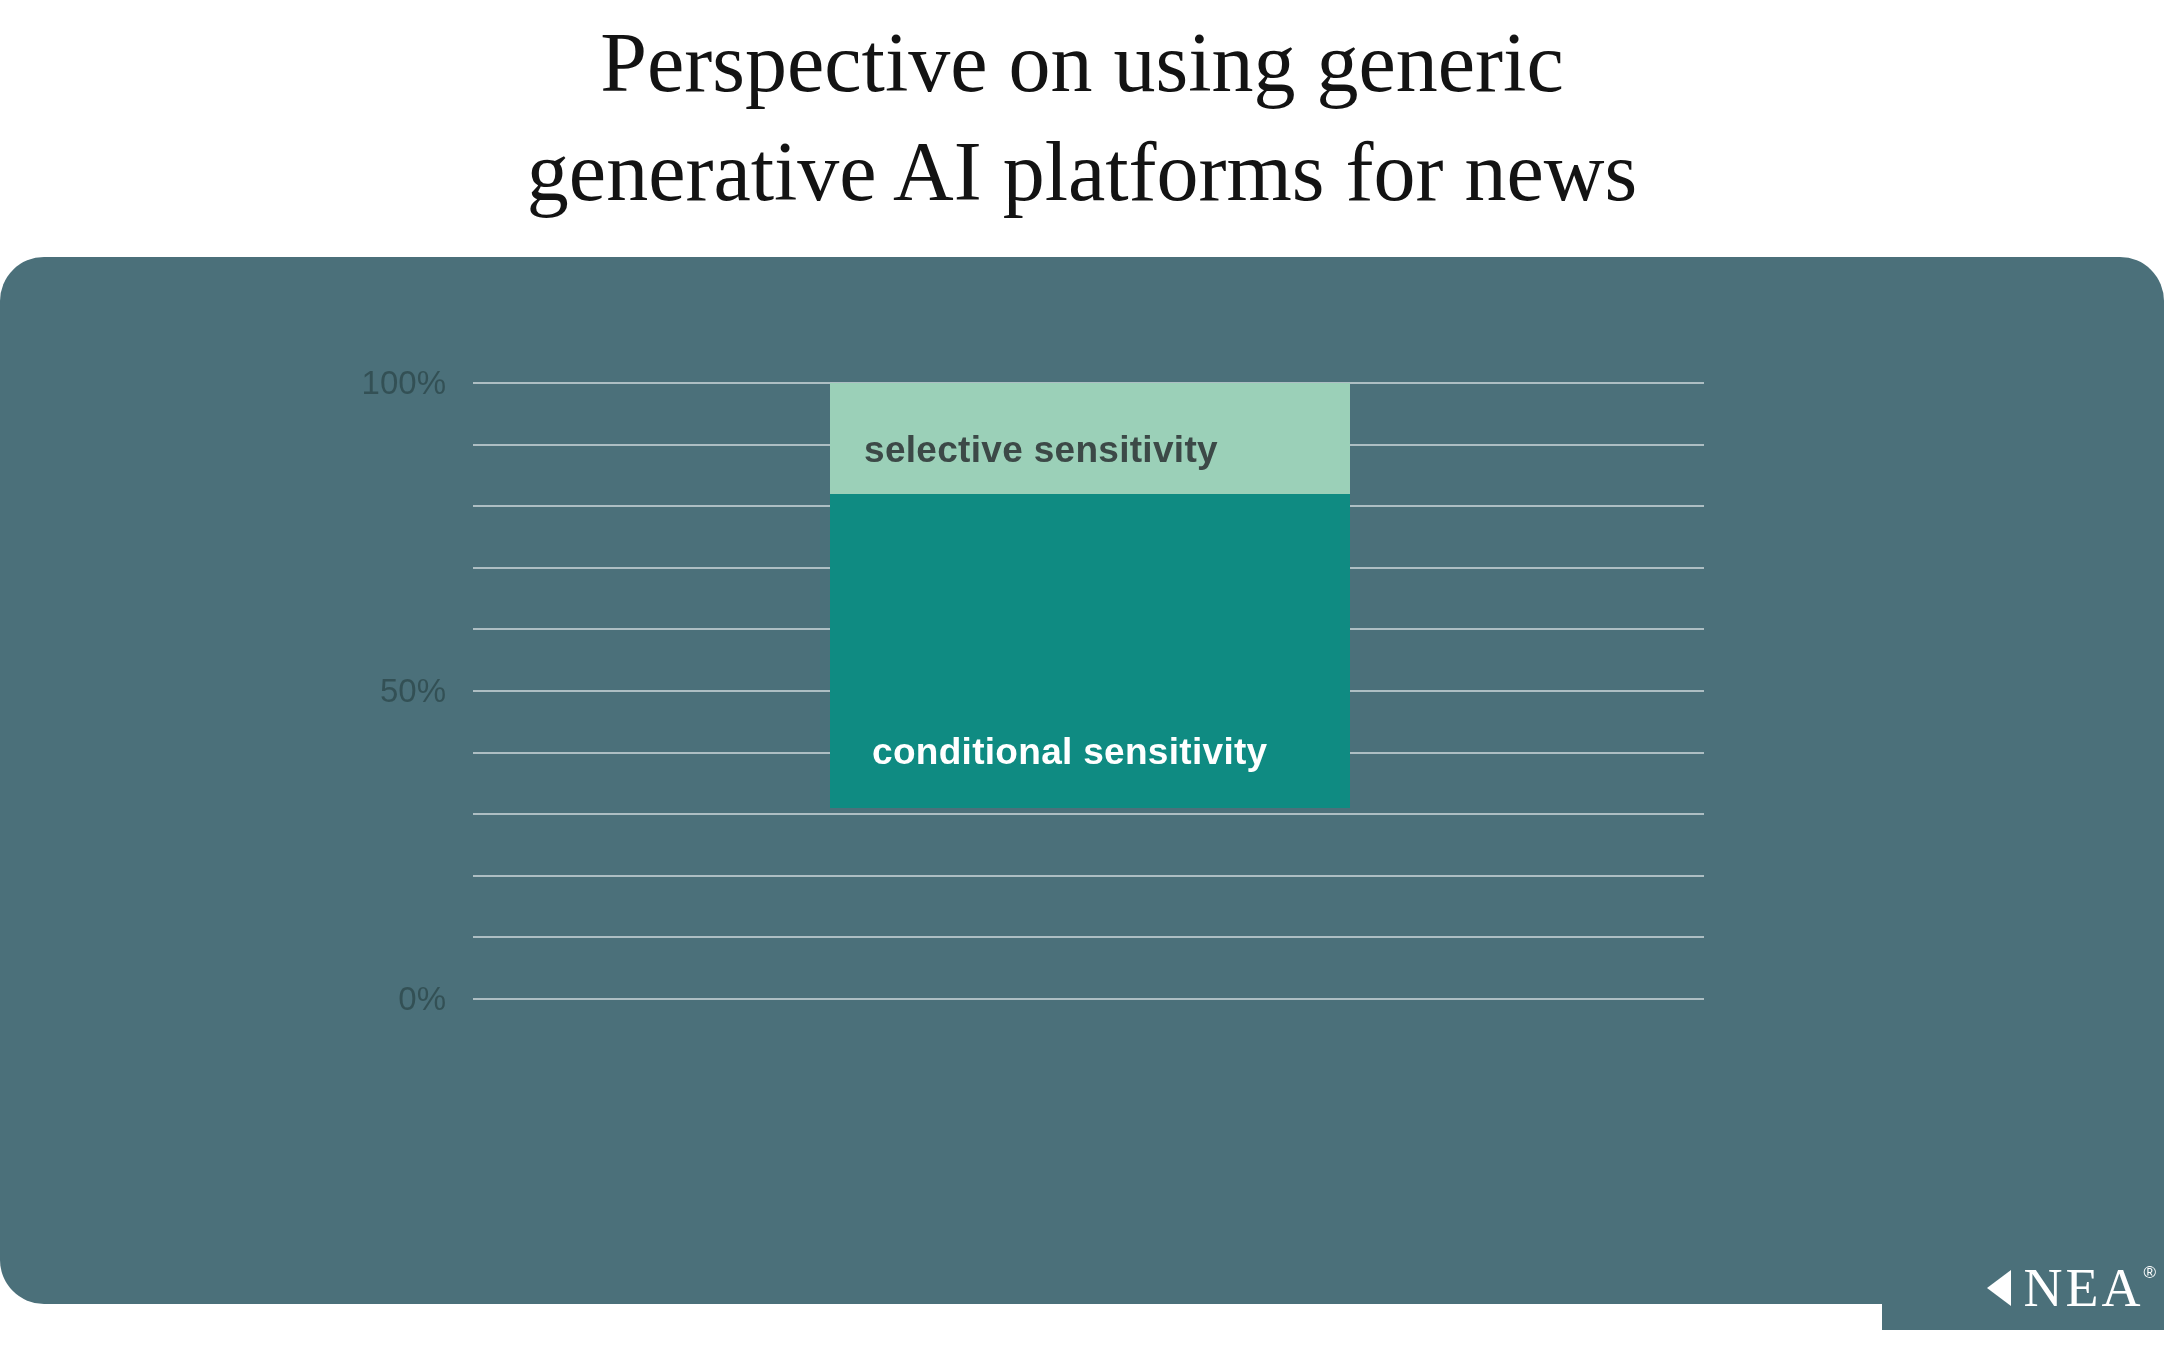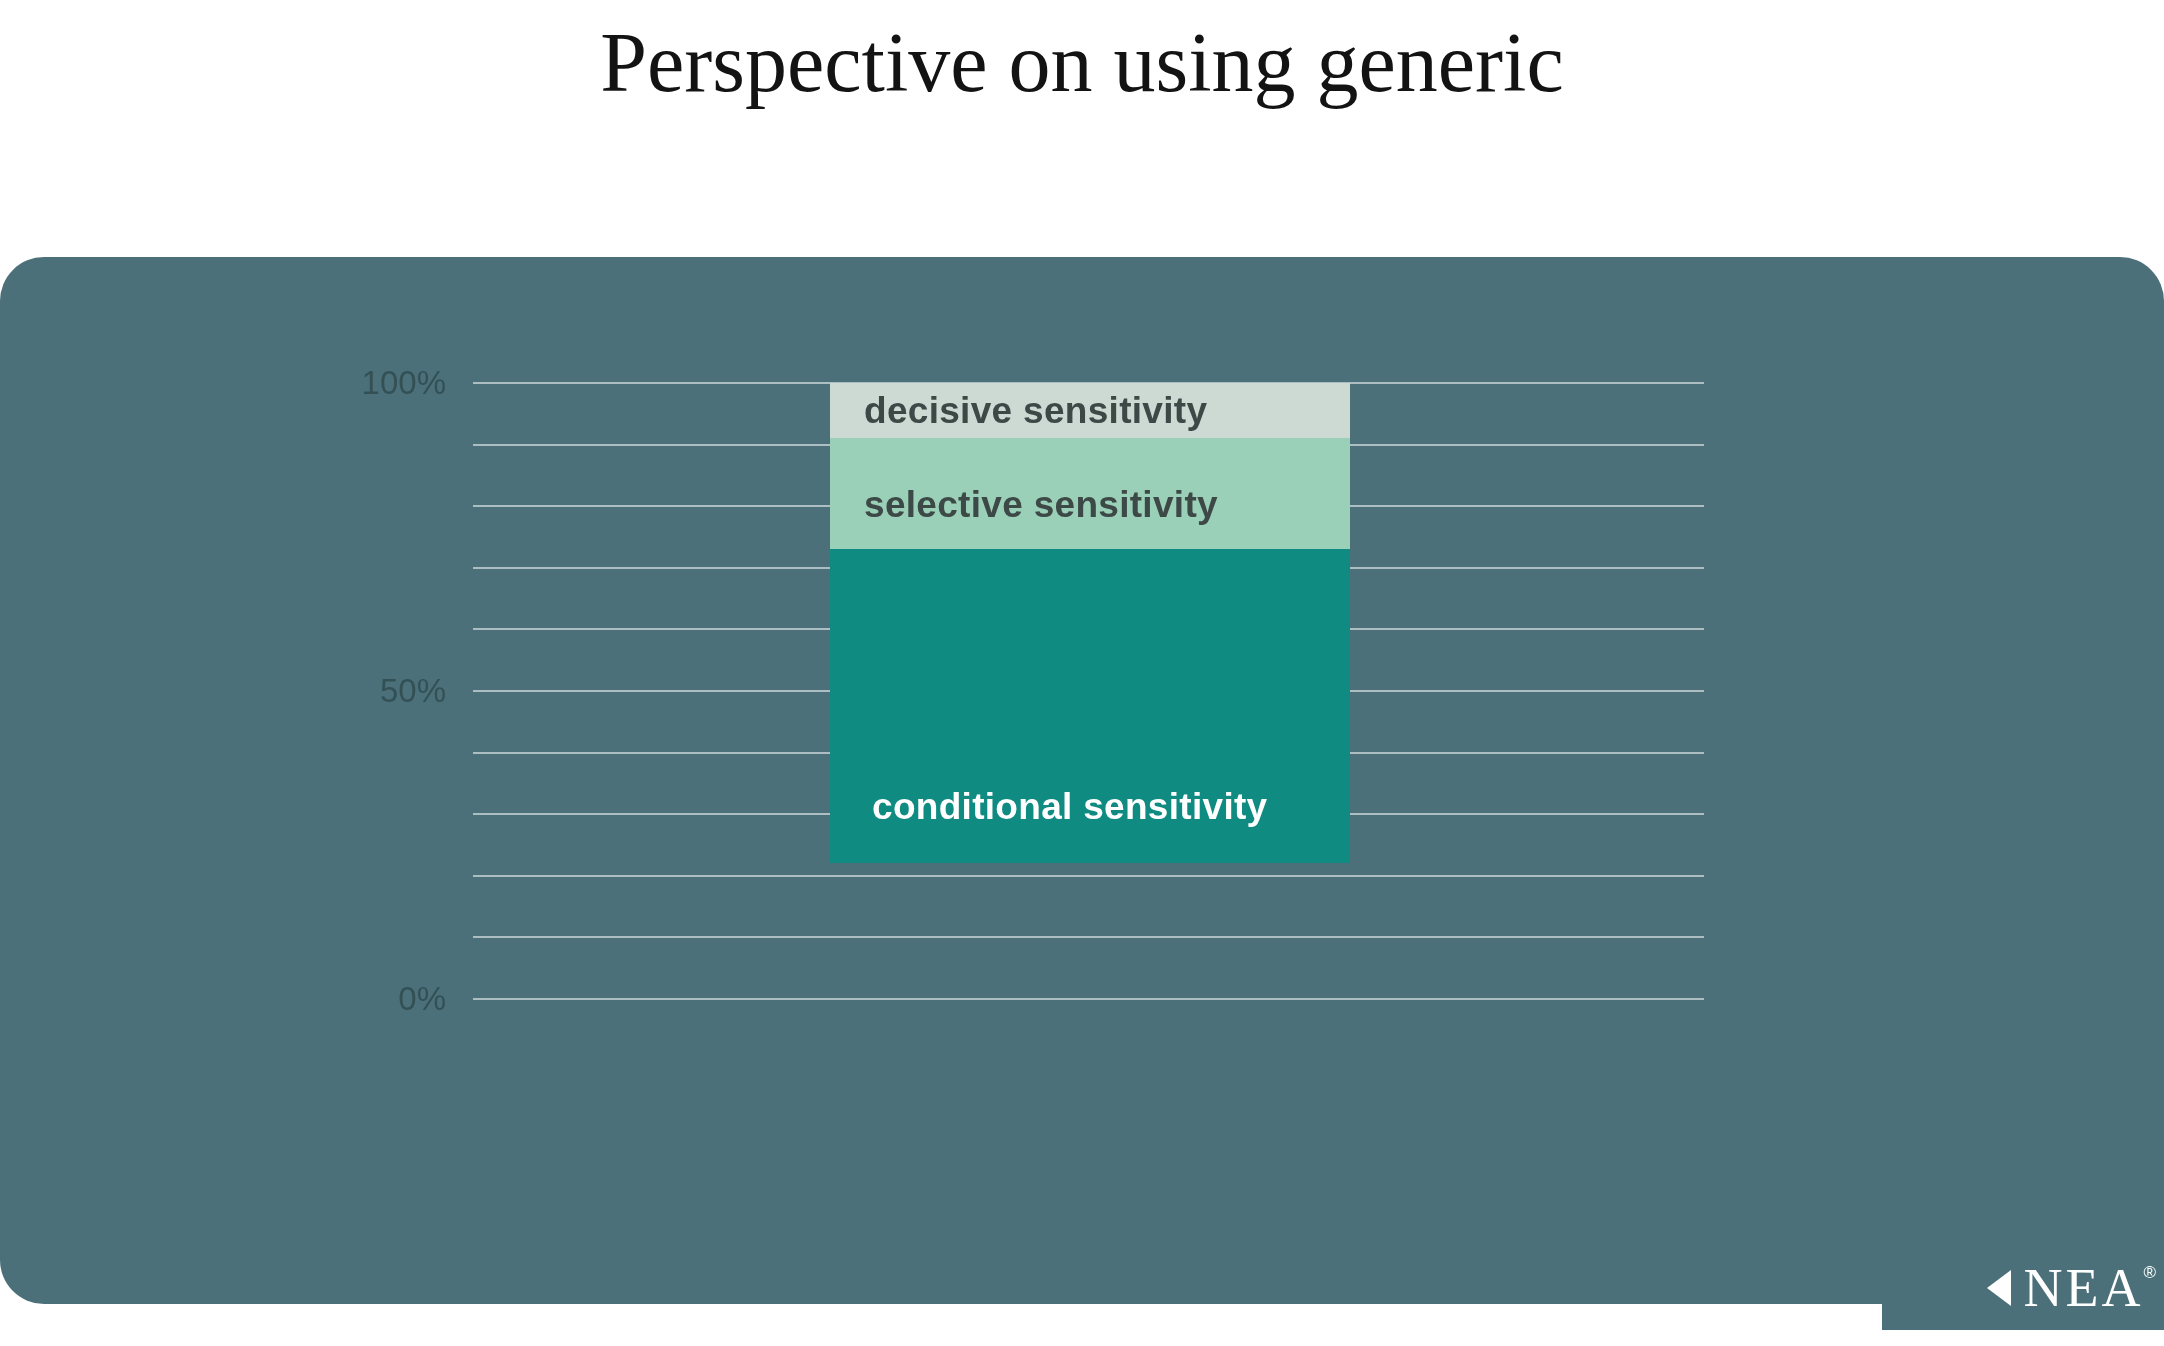--- a/index.html
+++ b/index.html
@@ -60,21 +60,21 @@
   .logo-reg {
     color:#ffffff; font-size:17px; line-height:1;
     align-self:flex-start; margin-top:14px;
   }
 </style>
 </head>
 <body>
 
 <div class="page" style="background: rgb(255, 255, 255); border-radius: 6px;">
 
-  <h1 class="title"><span>Perspective on using generic</span><br></h1>
+  <h1 class="title"><span>Perspective on using generic</span><br><span>generative AI platforms for news</span></h1>
 
   <div class="panel" style="background: rgb(75, 112, 122);">
     <div class="plot">
 
       <div class="gridlines">
           <div class="gridline" style="top: 0%; background: rgba(255, 255, 255, 0.55);"></div>
           <div class="gridline" style="top: 10%; background: rgba(255, 255, 255, 0.55);"></div>
           <div class="gridline" style="top: 20%; background: rgba(255, 255, 255, 0.55);"></div>
           <div class="gridline" style="top: 30%; background: rgba(255, 255, 255, 0.55);"></div>
           <div class="gridline" style="top: 40%; background: rgba(255, 255, 255, 0.55);"></div>
@@ -84,23 +84,20 @@
           <div class="gridline" style="top: 80%; background: rgba(255, 255, 255, 0.55);"></div>
           <div class="gridline" style="top: 90%; background: rgba(255, 255, 255, 0.55);"></div>
           <div class="gridline" style="top: 100%; background: rgba(255, 255, 255, 0.55);"></div>
         </div>
 
       <div class="ytick ytick-100">100%</div>
       <div class="ytick ytick-50">50%</div>
       <div class="ytick ytick-0">0%</div>
 
       <div class="bar">
-        <div class="segment seg-0" style="height: 9%; background: rgb(205, 217, 211);">
-          <span class="seg-label" style="color: rgb(60, 73, 71);">decisive sensitivity</span>
-        </div>
         <div class="segment seg-1" style="height: 18%; background: rgb(155, 208, 184);">
           <span class="seg-label" style="color: rgb(60, 73, 71);">selective sensitivity</span>
         </div>
         <div class="segment seg-2" style="height: 51%; background: rgb(15, 139, 130);">
           <span class="seg-label" style="color: rgb(255, 255, 255); margin-left: 8px;">conditional sensitivity</span>
         </div>
       </div>
 
     </div>
   </div>

